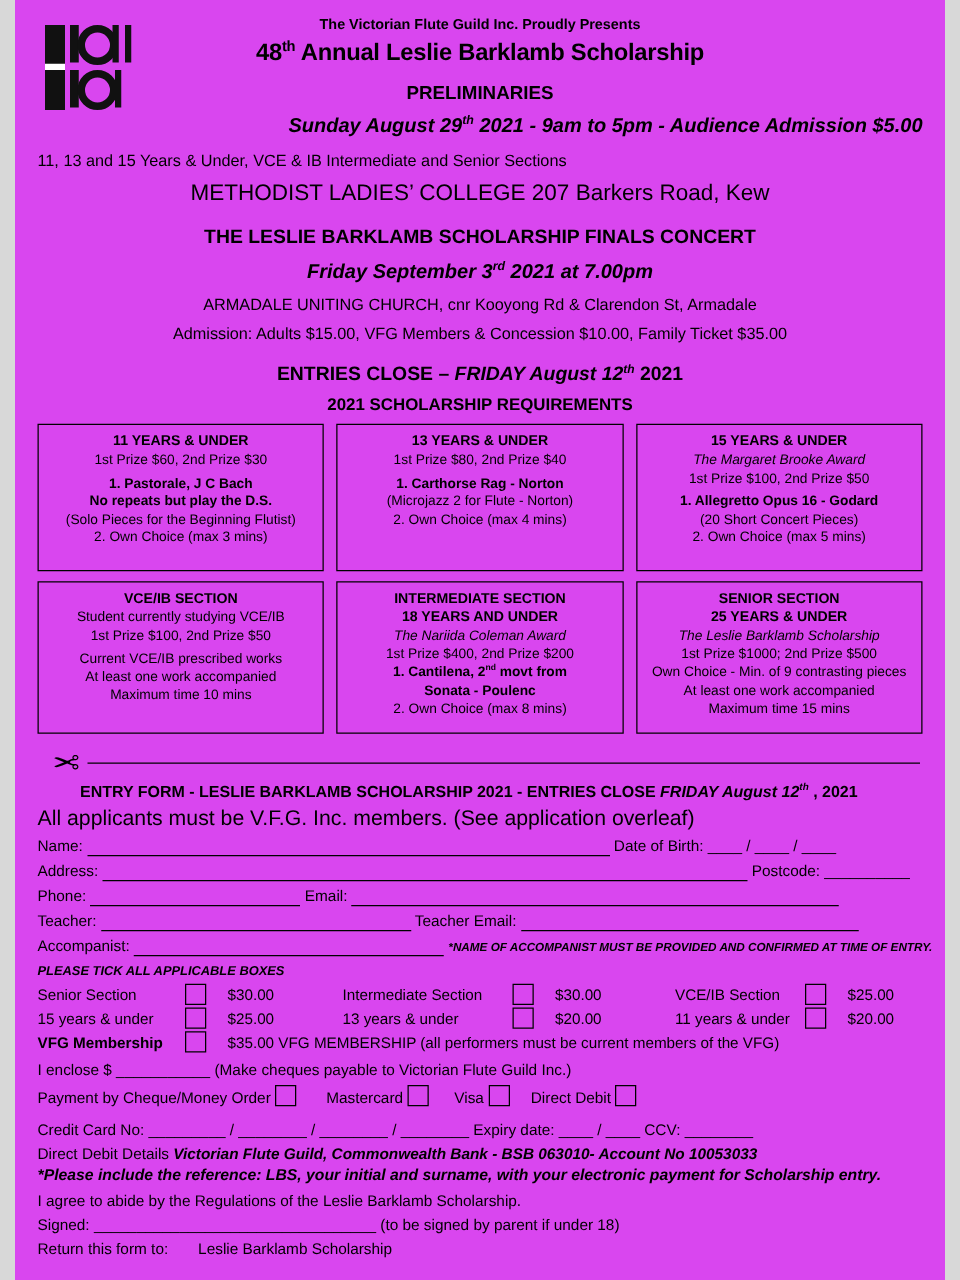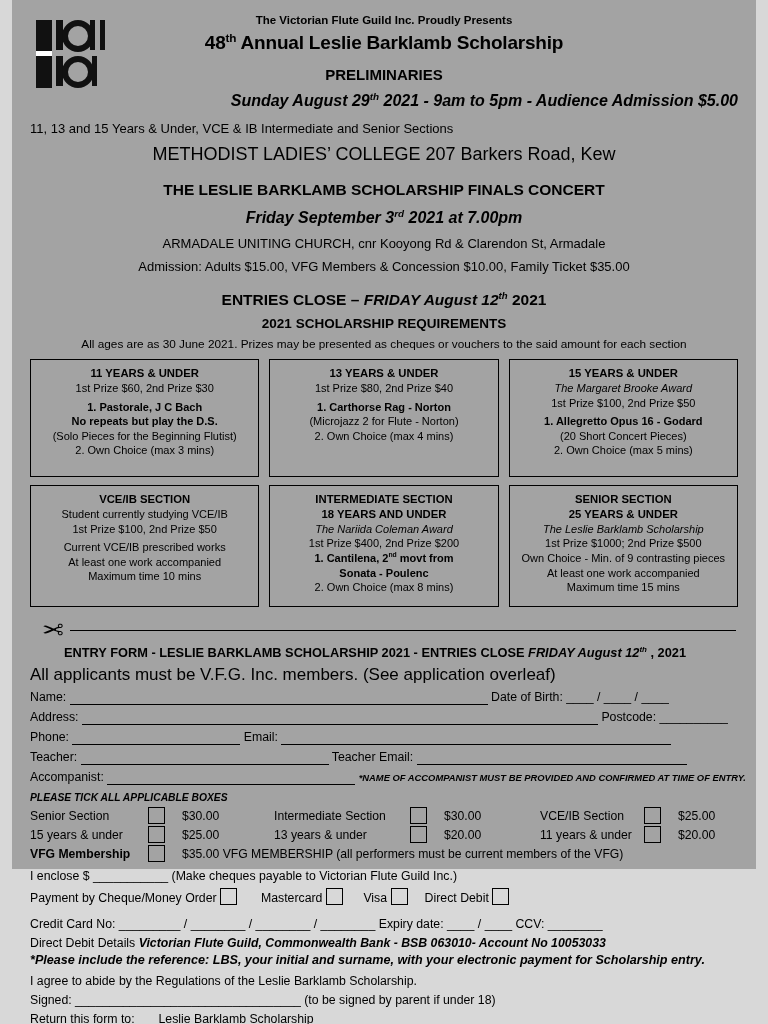--- a/index.html
+++ b/index.html
@@ -10,22 +10,22 @@
   body {
     width: 768px;
     height: 1024px;
     font-family: "Liberation Sans", sans-serif;
     overflow: hidden;
   }
   .page {
     position: relative;
     width: 744px;
     margin: 0 12px;
-    height: 869px;
-    background: #a3a3a3;
+    height: 1024px;
+    background: #d946ef;
     box-sizing: border-box;
     padding: 10px 18px 0 18px;
     color: #000;
     font-size: 12.5px;
   }
   .bold { font-weight: bold; }
   .ital { font-style: italic; }
   sup { font-size: 0.62em; vertical-align: super; }
 
   
@@ -235,21 +235,20 @@
     <span>Friday September 3</span><sup>rd</sup><span> 2021 at 7.00pm</span>
   </div>
   <div class="hdr-finals-venue">ARMADALE UNITING CHURCH, cnr Kooyong Rd &amp; Clarendon St, Armadale</div>
   <div class="hdr-admission">Admission:  Adults $15.00, VFG Members &amp; Concession $10.00, Family Ticket $35.00</div>
 
   <div class="hdr-close">
     <span>ENTRIES CLOSE – </span><span class="ital">FRIDAY August 12</span><sup class="ital">th</sup><span>  2021</span>
   </div>
 
   <div class="hdr-req">2021 SCHOLARSHIP REQUIREMENTS</div>
-  <div class="hdr-note">All ages are as 30 June 2021. Prizes may be presented as cheques or vouchers to the said amount for each section</div>
 
   <div class="grid">
     <div class="cell">
       <div class="t">11 YEARS &amp; UNDER</div>
       <div>1st Prize $60, 2nd Prize $30</div>
       <div class="gap"></div>
       <div class="b">1.  Pastorale, J C Bach</div>
       <div class="b">No repeats but play the D.S.</div>
       <div>(Solo Pieces for the Beginning Flutist)</div>
       <div>2.  Own Choice (max 3 mins)</div>

